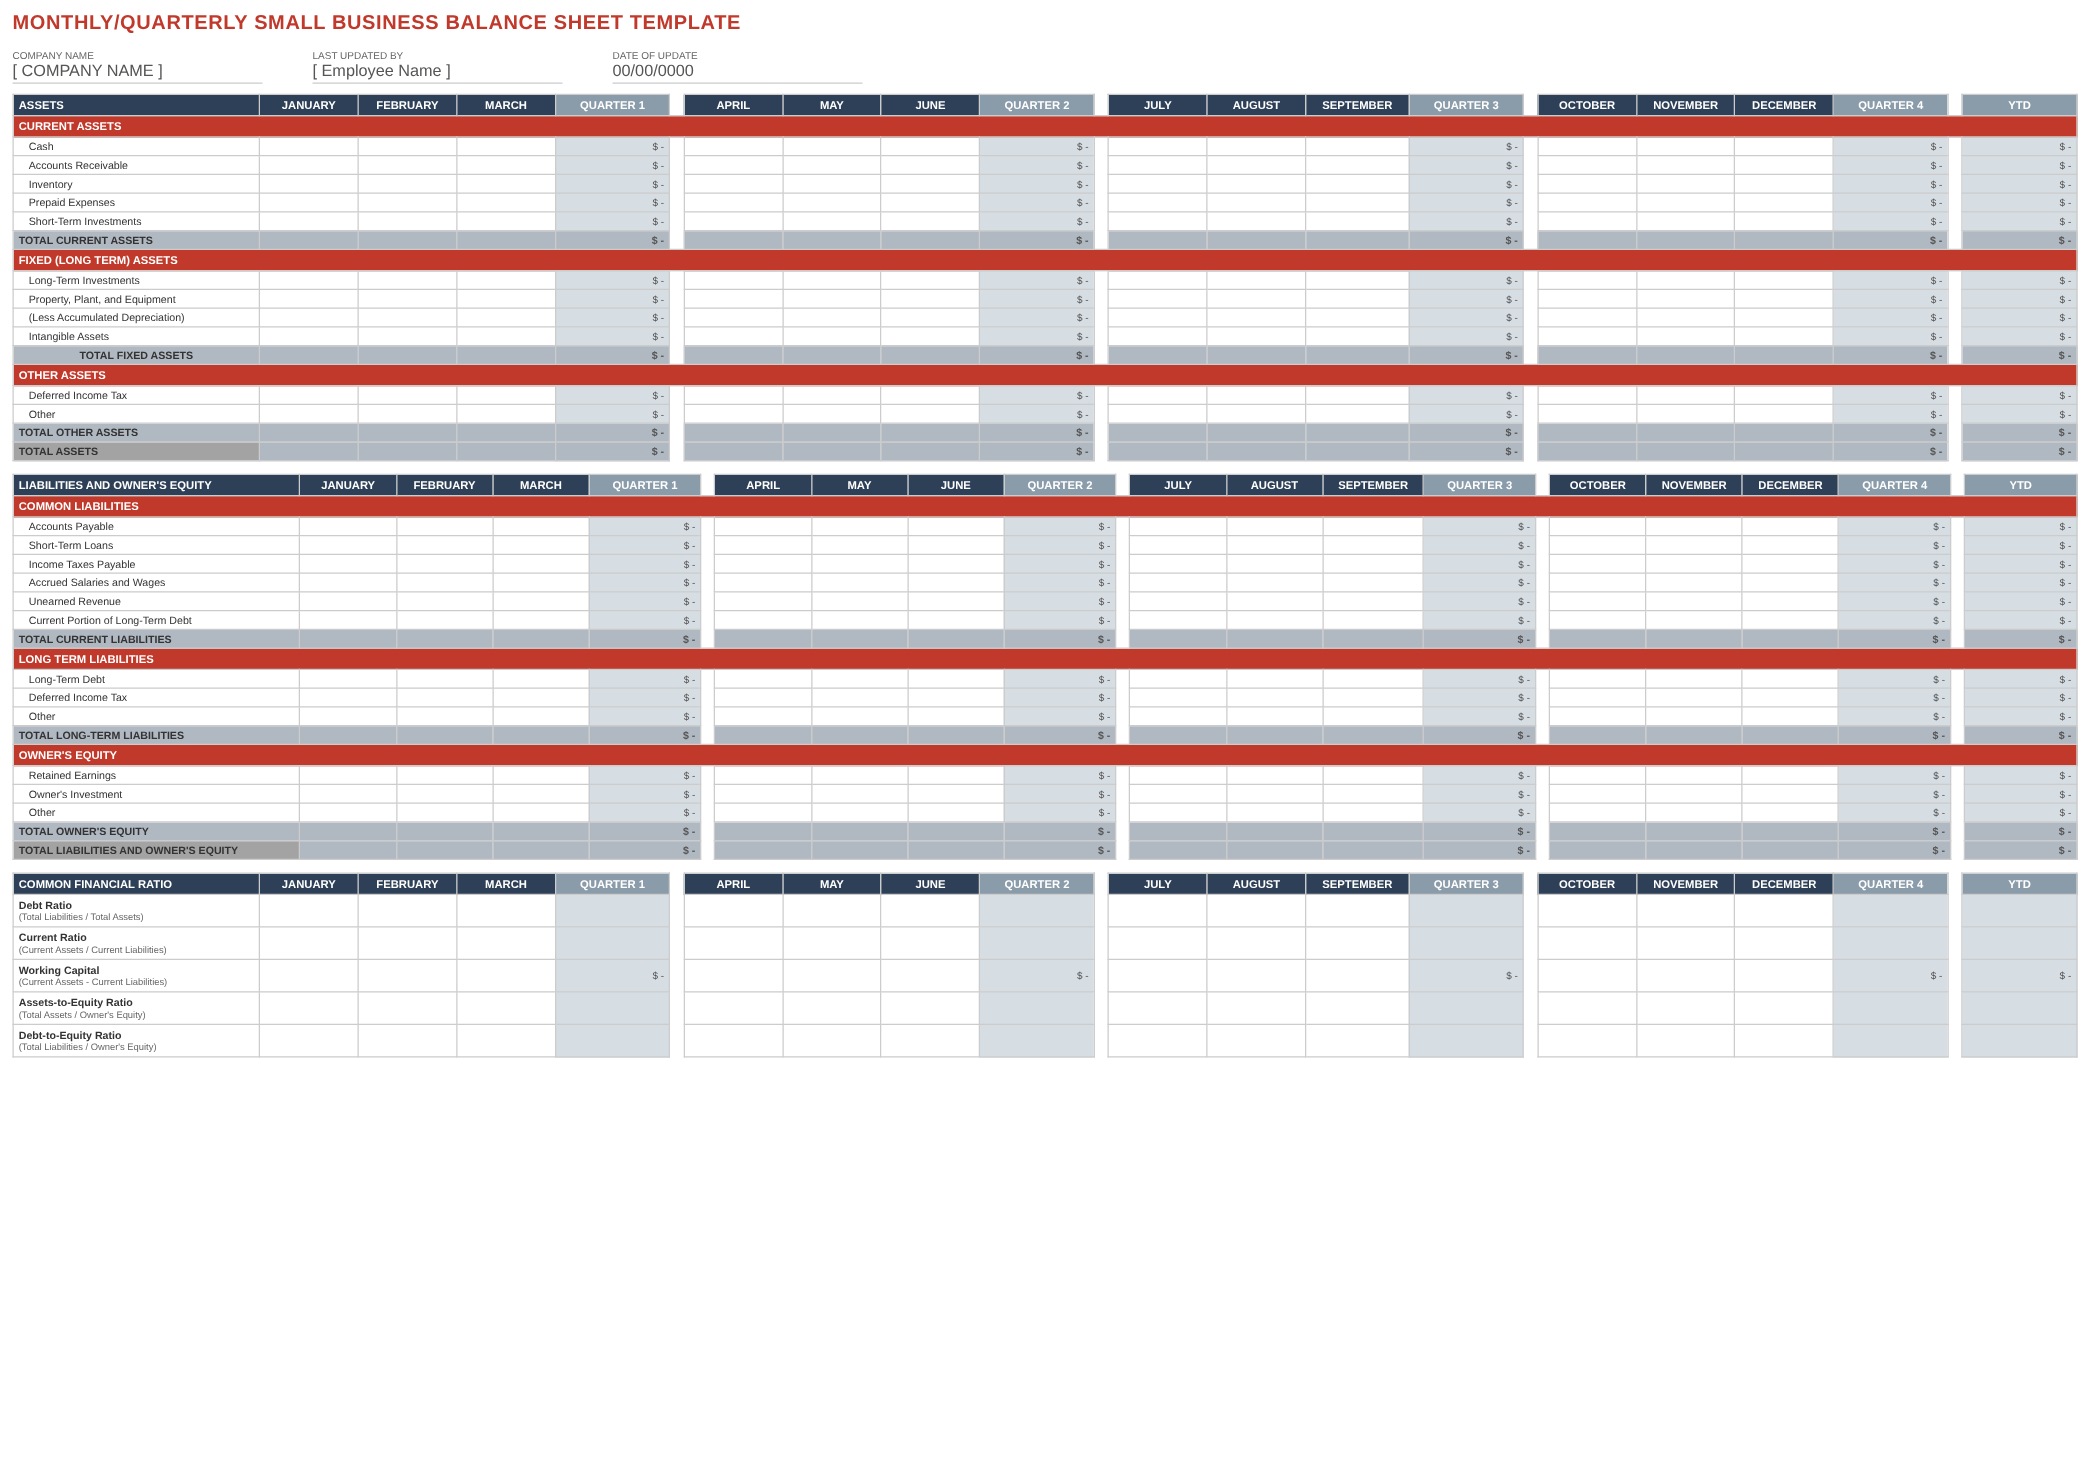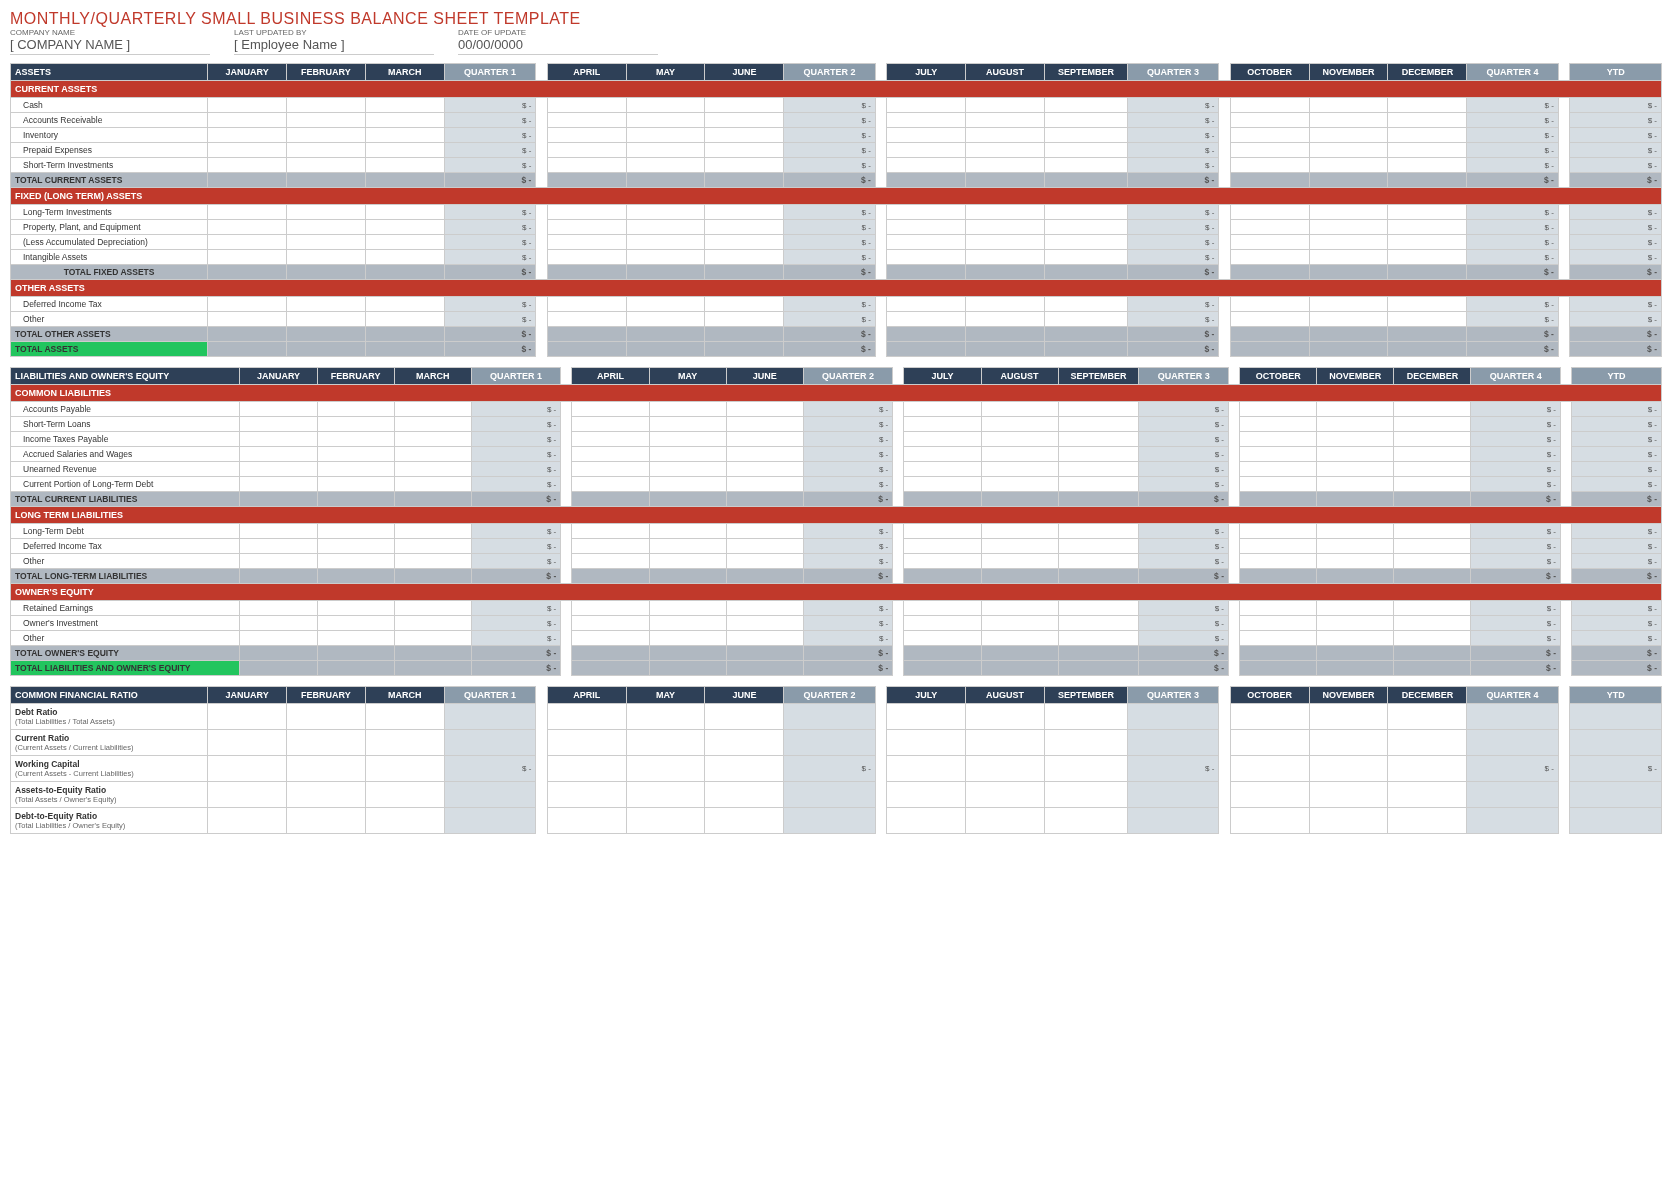--- a/index.html
+++ b/index.html
@@ -1,34 +1,34 @@
 <!DOCTYPE html>
 <html><head>
   <meta charset="utf-8">
   <style>
     * { box-sizing: border-box; margin: 0; padding: 0; }
     body { font-family: Arial, sans-serif; font-size: 10px; background: #fff; padding: 10px; color: #333; }
     
-    .main-title { font-size: 16px; font-weight: normal; color: #c0392b; margin-bottom: 0; letter-spacing: 0.5px; }
+    .main-title { font-size: 16px; font-weight: bold; color: #c0392b; margin-bottom: 12px; letter-spacing: 0.5px; }
     
-    .company-info { display: flex; gap: 24px; margin-bottom: 8px; }
+    .company-info { display: flex; gap: 40px; margin-bottom: 8px; }
     .info-group { display: flex; flex-direction: column; }
     .info-label { font-size: 8px; color: #666; text-transform: uppercase; }
     .info-value { font-size: 13px; color: #555; border-bottom: 1px solid #ccc; min-width: 200px; padding-bottom: 2px; }
     
     .sheet { width: 100%; border-collapse: collapse; margin-bottom: 10px; }
     
     .sheet th, .sheet td { border: 1px solid #ccc; padding: 2px 4px; white-space: nowrap; }
     
     .header-row th { background: #2e4057; color: #fff; text-align: center; font-size: 9px; font-weight: bold; padding: 3px 4px; }
     .header-row th.left-align { text-align: left; }
     
     .row-label { font-size: 8.5px; padding-left: 8px; }
     .total-row td { background: #b0b8c1; font-weight: bold; font-size: 8.5px; }
-    .grand-total-row td { background: #22c55e; font-weight: bold; font-size: 8.5px; }
+    .grand-total-row td { background: #a3a3a3; font-weight: bold; font-size: 8.5px; }
     
     .data-cell { text-align: right; font-size: 8px; color: #555; }
     .quarter-cell { background: #d6dde3; }
     .ytd-cell { background: #d6dde3; }
     
     .ratio-label { font-weight: bold; font-size: 8.5px; }
     .ratio-sub { font-size: 7.5px; color: #666; }
     
     tr.data-row td { height: 14px; }
   </style>

